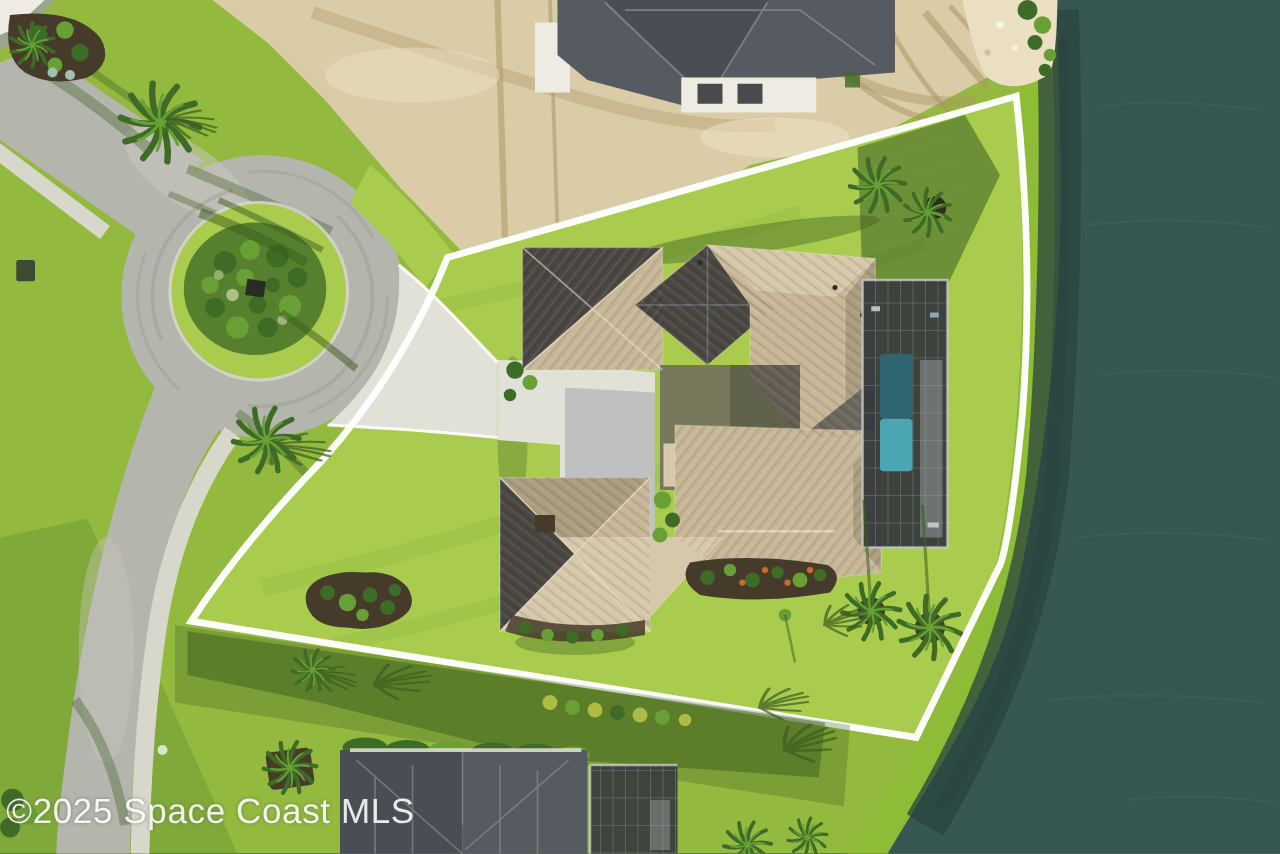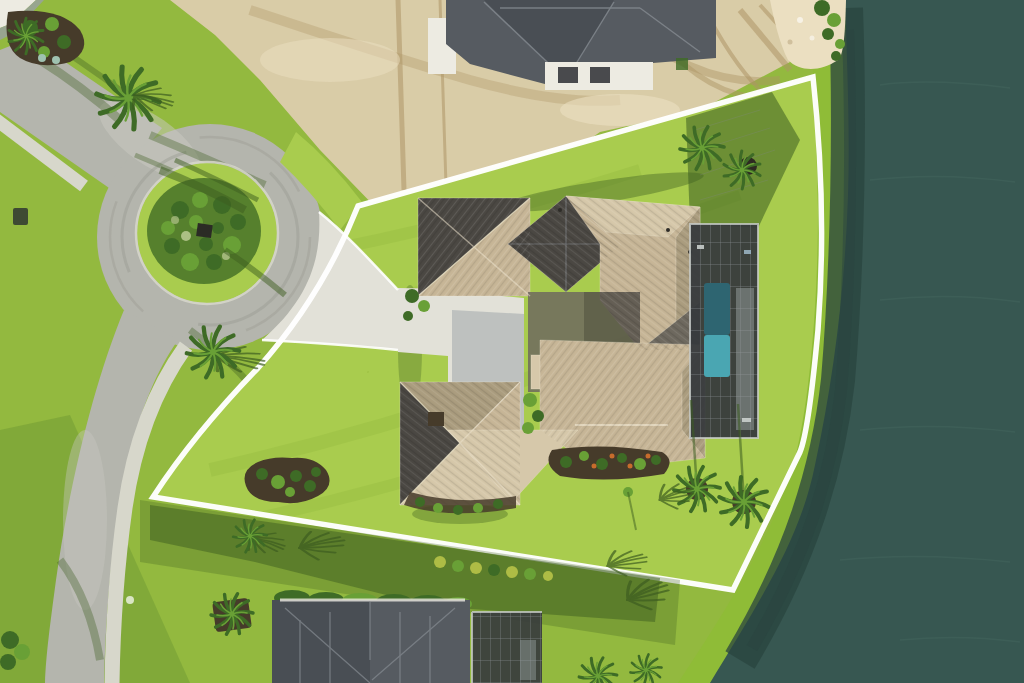--- a/index.html
+++ b/index.html
@@ -426,13 +426,14 @@
   </g>
 
   <g>
     <use href="#palmshadow-proto" transform="translate(216,356) scale(1.1,.55) rotate(18)"></use>
     <use href="#palm-proto" transform="translate(213,352) scale(1.25)"></use>
     <use href="#palmshadow-proto" transform="translate(252,538) scale(.8,.45) rotate(30)"></use>
     <use href="#palm-proto" transform="translate(250,536) scale(.8)"></use>
   </g>
 </svg>
 
+<div class="watermark">©2025 Space Coast MLS</div>
 </div>
 
 </body></html>

